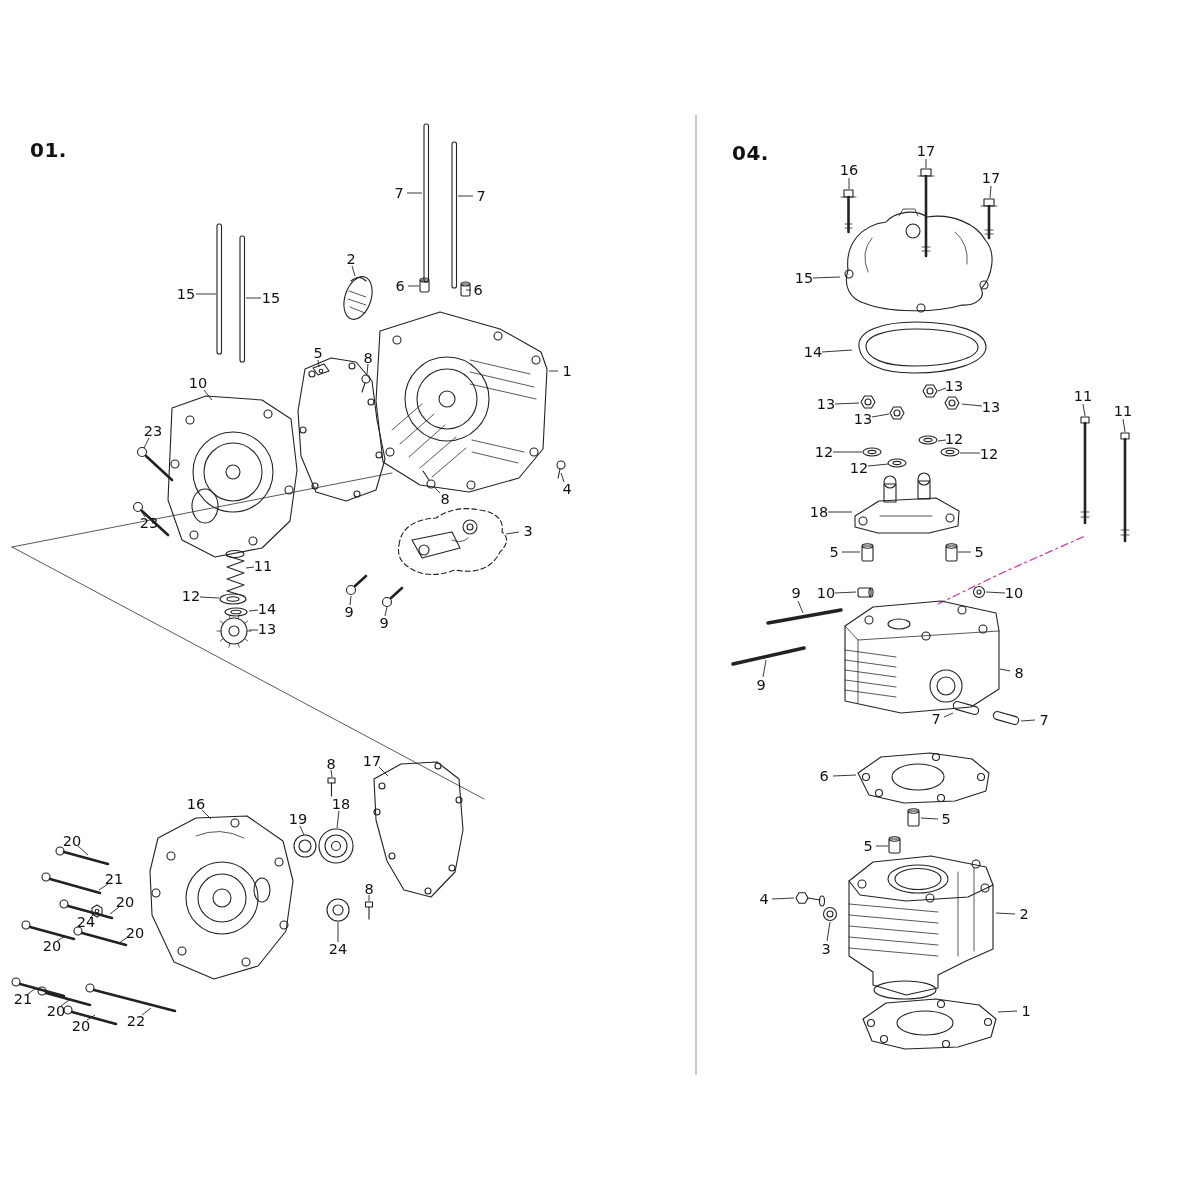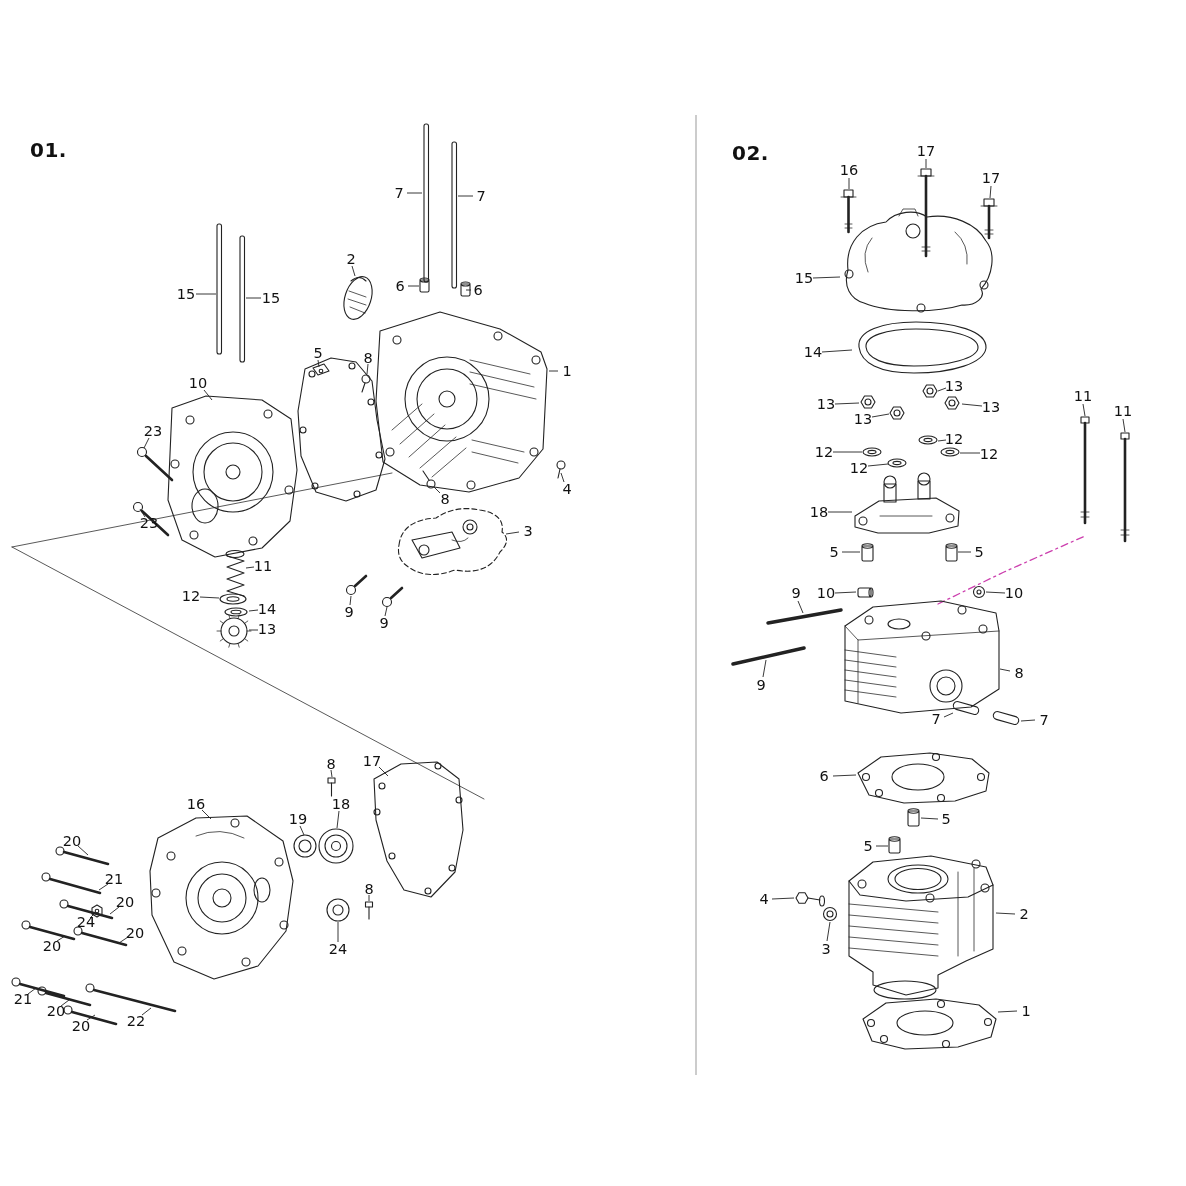--- a/index.html
+++ b/index.html
@@ -27,21 +27,21 @@
     fill:var(--text,#111);font-size:14.5px;
     font-family:"DejaVu Sans","Liberation Sans",sans-serif;
     text-anchor:middle;dominant-baseline:central;
   }
 </style>
 </head>
 <body>
 
 <div class="stage">
   <div class="panel-label" id="label-01">01.</div>
-  <div class="panel-label" id="label-02">02.</div>
+  <div class="panel-label" id="label-02">04.</div>
 
   <svg id="diagram" width="1186" height="1186" viewBox="0 0 1186 1186">
 
     <line class="divider" x1="696" y1="115" x2="696" y2="1075"></line>
 
     <g class="draw">
       <path class="thin" d="M12 547 L484 799 M12 547 L392 473"></path>
 
       <g>
           <rect x="424" y="124" width="4.5" height="158" rx="2"></rect>

